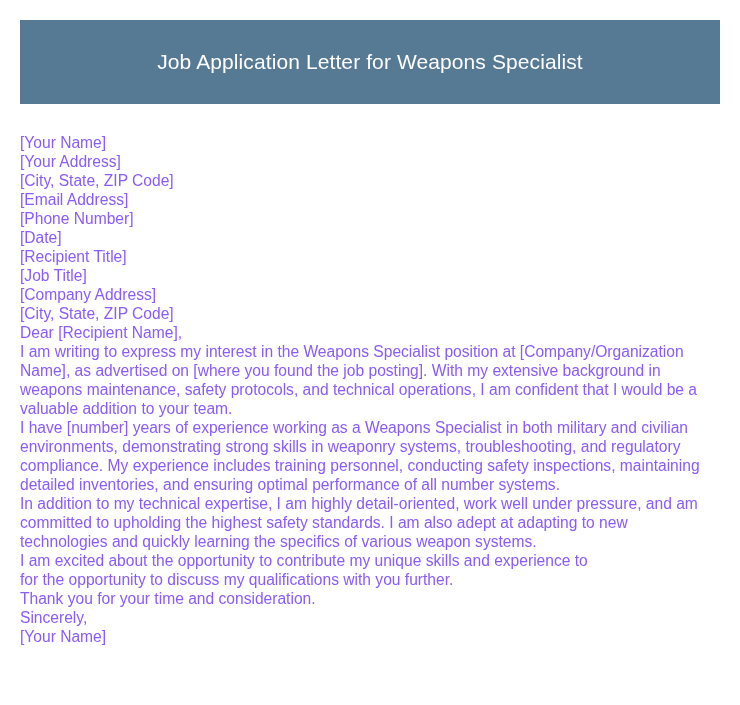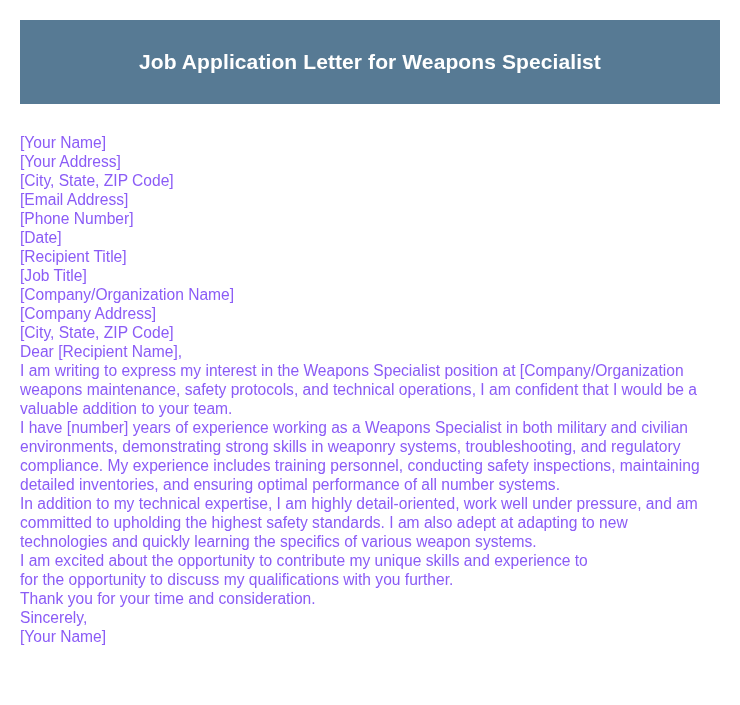--- a/index.html
+++ b/index.html
@@ -17,21 +17,20 @@
     .header {
       position: absolute;
       left: 20px;
       top: 20px;
       width: 700px;
       height: 84px;
       background: #577a94;
       display: flex;
       align-items: center;
       justify-content: center;
-      font-weight: bold;
     }
     .header-title {
       color: #ffffff;
       font-size: 21px;
       letter-spacing: 0.1px;
     }
     .letter {
       position: absolute;
       left: 20px;
       top: 133px;
@@ -60,28 +59,28 @@
     <span class="line">[Your Name]</span>
     <span class="line">[Your Address]</span>
     <span class="line">[City, State, ZIP Code]</span>
     <span class="line">[Email Address]</span>
     <span class="line">[Phone Number]</span>
     <span class="line">[Date]</span>
   </div>
   <div>
     <span class="line">[Recipient Title]</span>
     <span class="line">[Job Title]</span>
-    <span class="line">[Company/Organization Name]</span>
     <span class="line">[Company Address]</span>
     <span class="line">[City, State, ZIP Code]</span>
   </div>
   <span class="line">Dear [Recipient Name],</span>
 
   <div class="para">
     <span class="line">I am writing to express my interest in the Weapons Specialist position at [Company/Organization</span>
+    <span class="line">Name], as advertised on [where you found the job posting]. With my extensive background in</span>
     <span class="line">weapons maintenance, safety protocols, and technical operations, I am confident that I would be a</span>
     <span class="line">valuable addition to your team.</span>
   </div>
 
   <div class="para">
     <span class="line">I have [number] years of experience working as a Weapons Specialist in both military and civilian</span>
     <span class="line">environments, demonstrating strong skills in weaponry systems, troubleshooting, and regulatory</span>
     <span class="line">compliance. My experience includes training personnel, conducting safety inspections, maintaining</span>
     <span class="line">detailed inventories, and ensuring optimal performance of all number systems.</span>
   </div>

